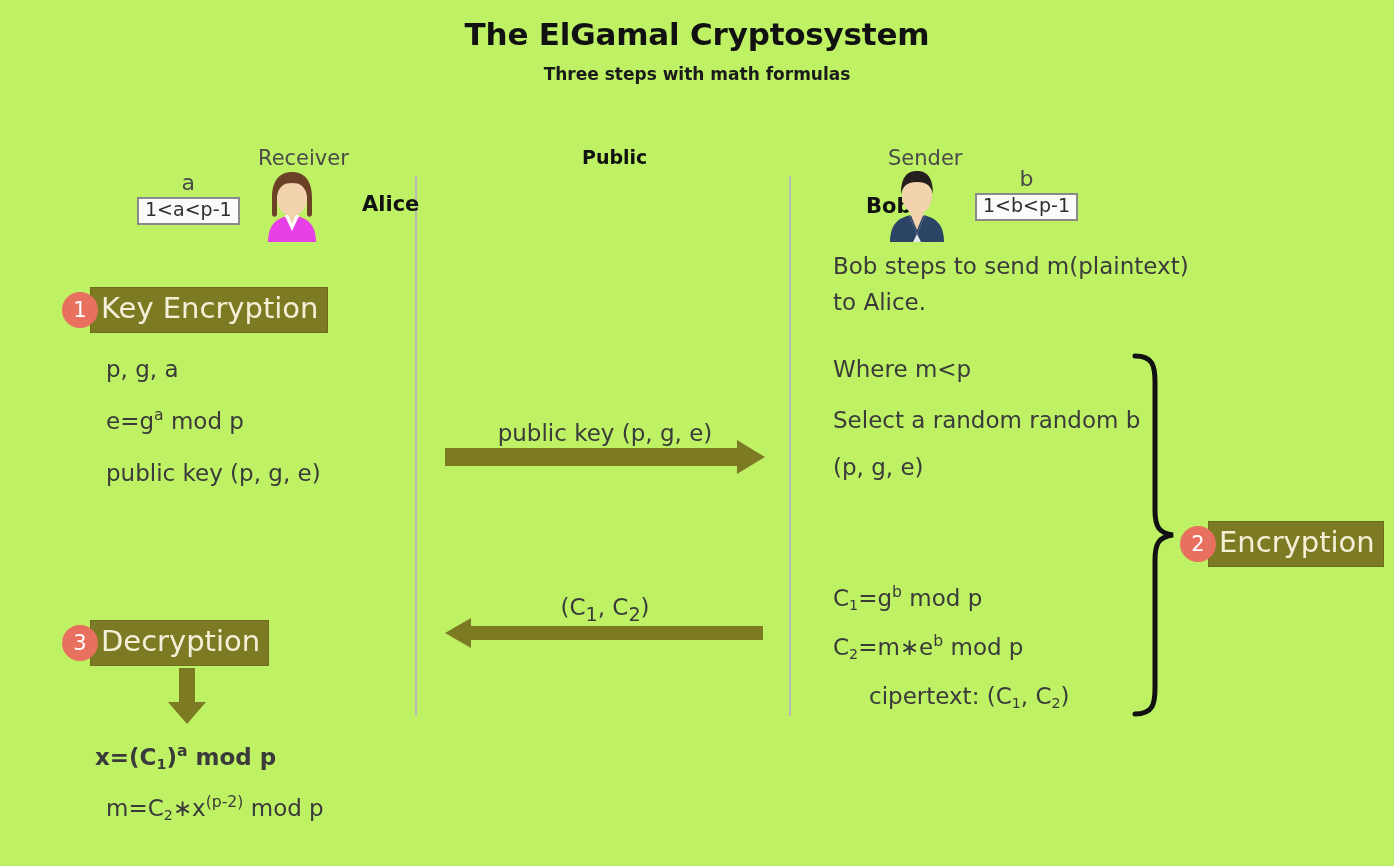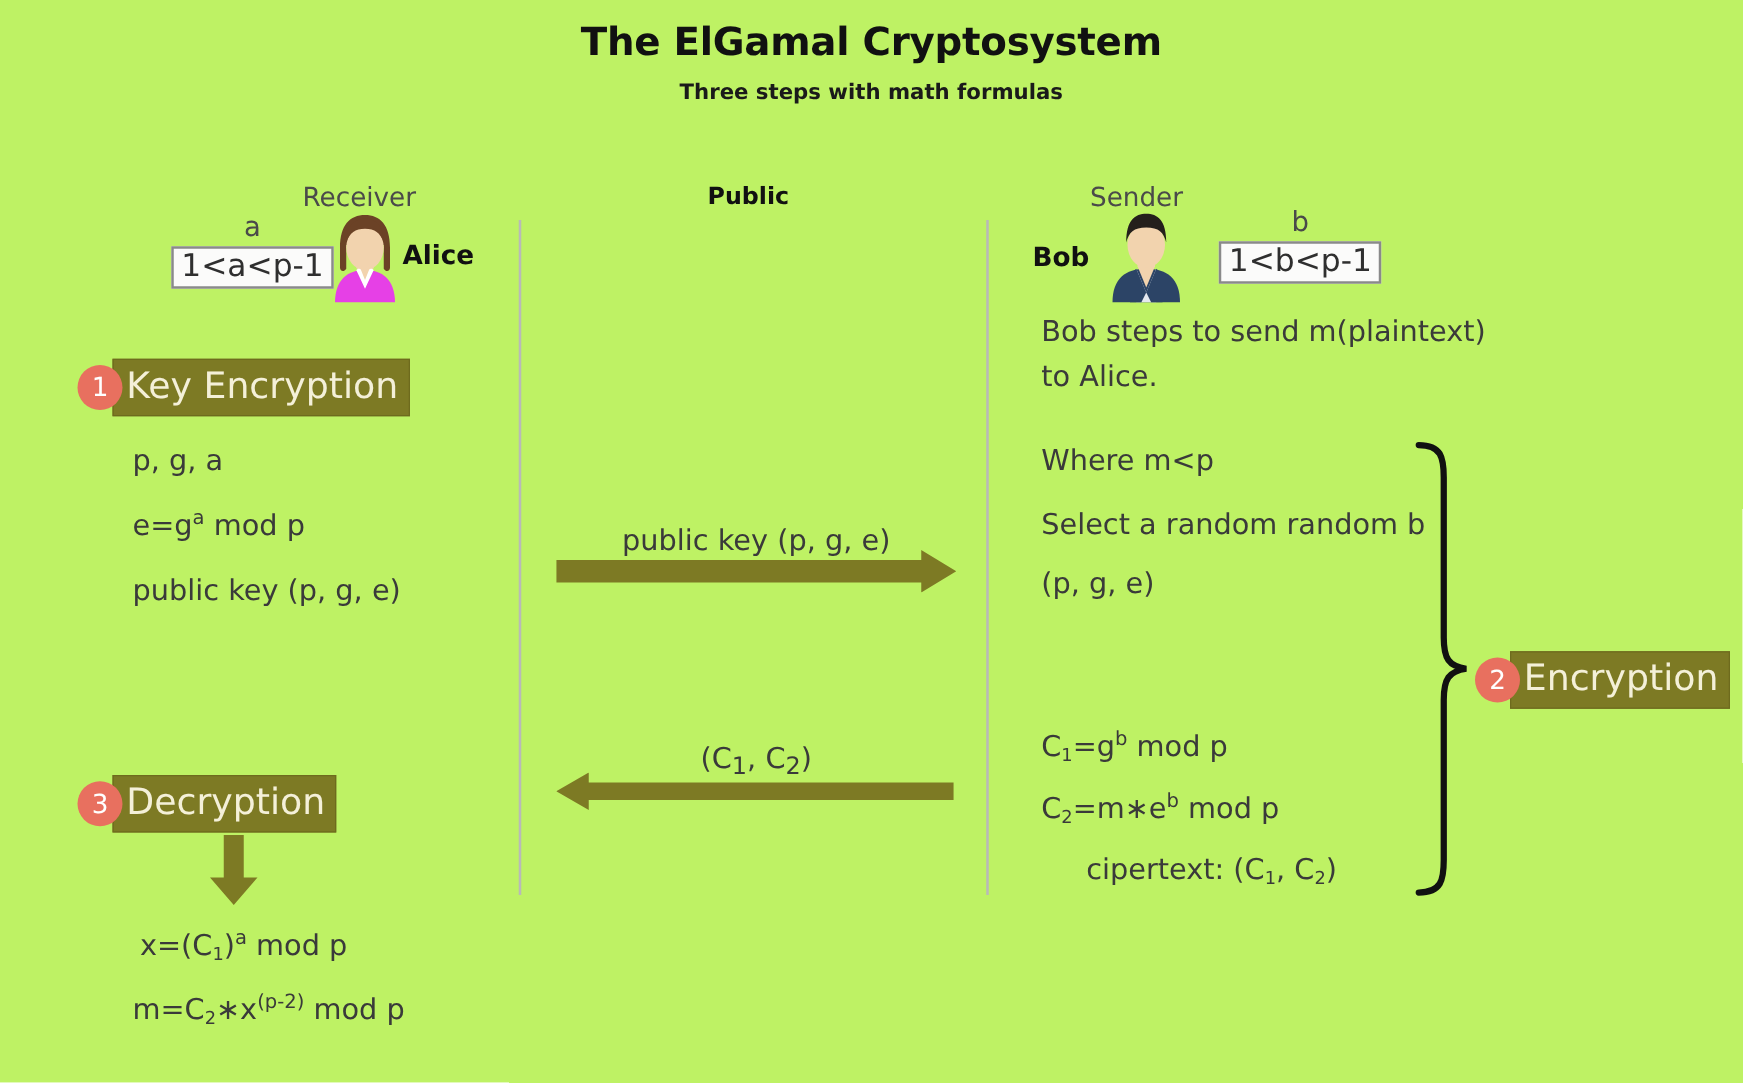--- a/index.html
+++ b/index.html
@@ -39,20 +39,21 @@
     font-size: 17px;
     color: #1a1a1a;
   }
 
   
   .col-head {
     position: absolute;
     font-size: 21px;
     color: #4a4a4a;
     white-space: nowrap;
+    margin-left: 16px;
   }
   .col-head.bold {
     font-weight: bold;
     color: #111111;
     font-size: 19px;
   }
 
   
   .divider {
     position: absolute;
@@ -65,35 +66,36 @@
   .range-label {
     font-size: 22px;
     color: #4a4a4a;
     text-align: center;
     line-height: 1;
     margin-bottom: 3px;
   }
   .range-box {
     border: 2px solid #8a8a8a;
     padding: 1px 6px 3px 6px;
-    font-size: 25px;
+    font-size: 19px;
     color: #2f2f2f;
     line-height: 1.05;
     white-space: nowrap;
     background: #fbfbfa;
     text-align: center;
   }
 
   
   .person-name {
     position: absolute;
     font-weight: bold;
     font-size: 21px;
     color: #111111;
     white-space: nowrap;
+    margin-left: 40px;
   }
 
   
   .avatar { position: absolute; }
 
   
   .step {
     position: absolute;
     display: flex;
     align-items: center;
@@ -279,20 +281,20 @@
     <div class="step-num">3</div>
     <div class="step-label">Decryption</div>
   </div>
 
   <div class="down-arrow" style="left:166px; top:668px;">
     <svg width="42" height="56" viewBox="0 0 42 56">
       <path d="M13 0 L29 0 L29 34 L40 34 L21 56 L2 34 L13 34 Z" fill="#7d7a24"></path>
     </svg>
   </div>
 
-  <div class="txt" style="left:112px; top:746px;">
+  <div class="txt" style="left:95px; top:746px;font-weight:bold;">
     <span>x=(C</span><sub>1</sub><span>)</span><sup>a</sup><span> mod p</span>
   </div>
   <div class="txt" style="left:106px; top:797px;">
     <span>m=C</span><sub>2</sub><span>∗x</span><sup>(p-2)</sup><span> mod p</span>
   </div>
 
 </div>
 
 </body></html>

